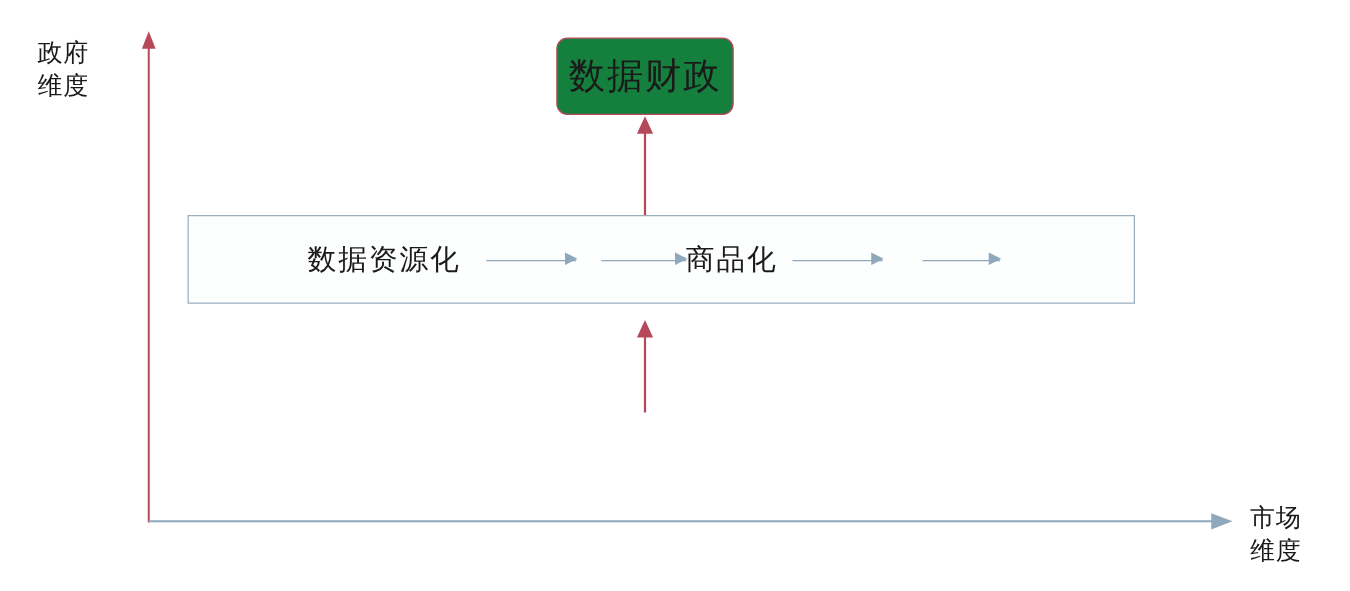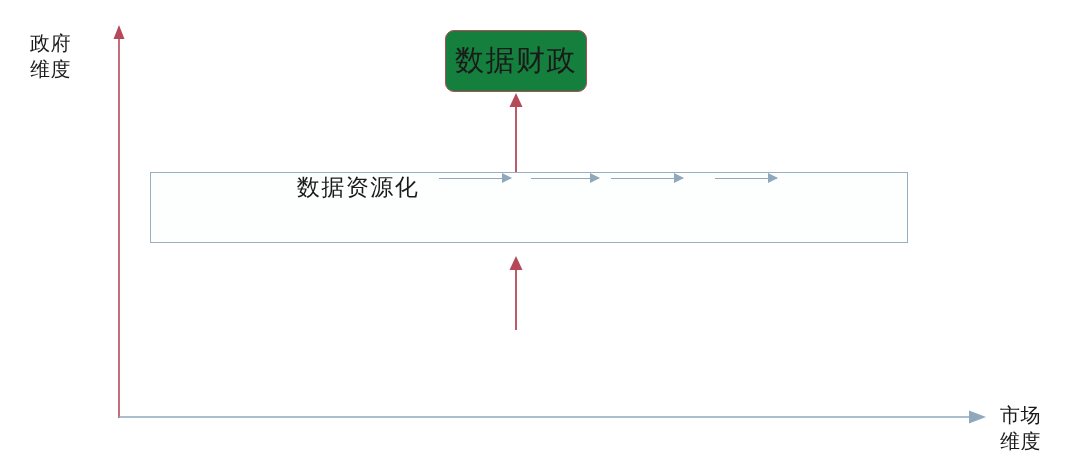--- a/index.html
+++ b/index.html
@@ -67,23 +67,23 @@
     background: #fdfefe;
   }
 
   .chain-row {
     position: absolute;
     left: 150px;
     top: 172px;
     width: 758px;
     height: 71px;
     display: flex;
+    align-items: center;
     justify-content: center;
     gap: 0px;
-    padding-left: 14px;
   }
   .chain-text {
     font-size: 23px;
     letter-spacing: 1.5px;
     color: #1a1a1a;
     white-space: nowrap;
     font-family: "Liberation Serif", "DejaVu Serif", serif;
   }
   .chain-arrow {
     display: inline-block;
@@ -156,20 +156,21 @@
     <span class="gap-md"></span>
     <span class="chain-arrow" style="width:72px">
       <span class="shaft"></span>
       <span class="head"></span>
     </span>
     <span class="gap-md"></span>
     <span class="chain-arrow" style="width:68px">
       <span class="shaft"></span>
       <span class="head"></span>
     </span>
+    <span class="chain-text">商品化</span>
     <span class="gap-sm"></span>
     <span class="chain-arrow" style="width:72px">
       <span class="shaft"></span>
       <span class="head"></span>
     </span>
     <span class="gap-md"></span>
     <span class="gap-sm"></span>
     <span class="chain-arrow" style="width:62px">
       <span class="shaft"></span>
       <span class="head"></span>

